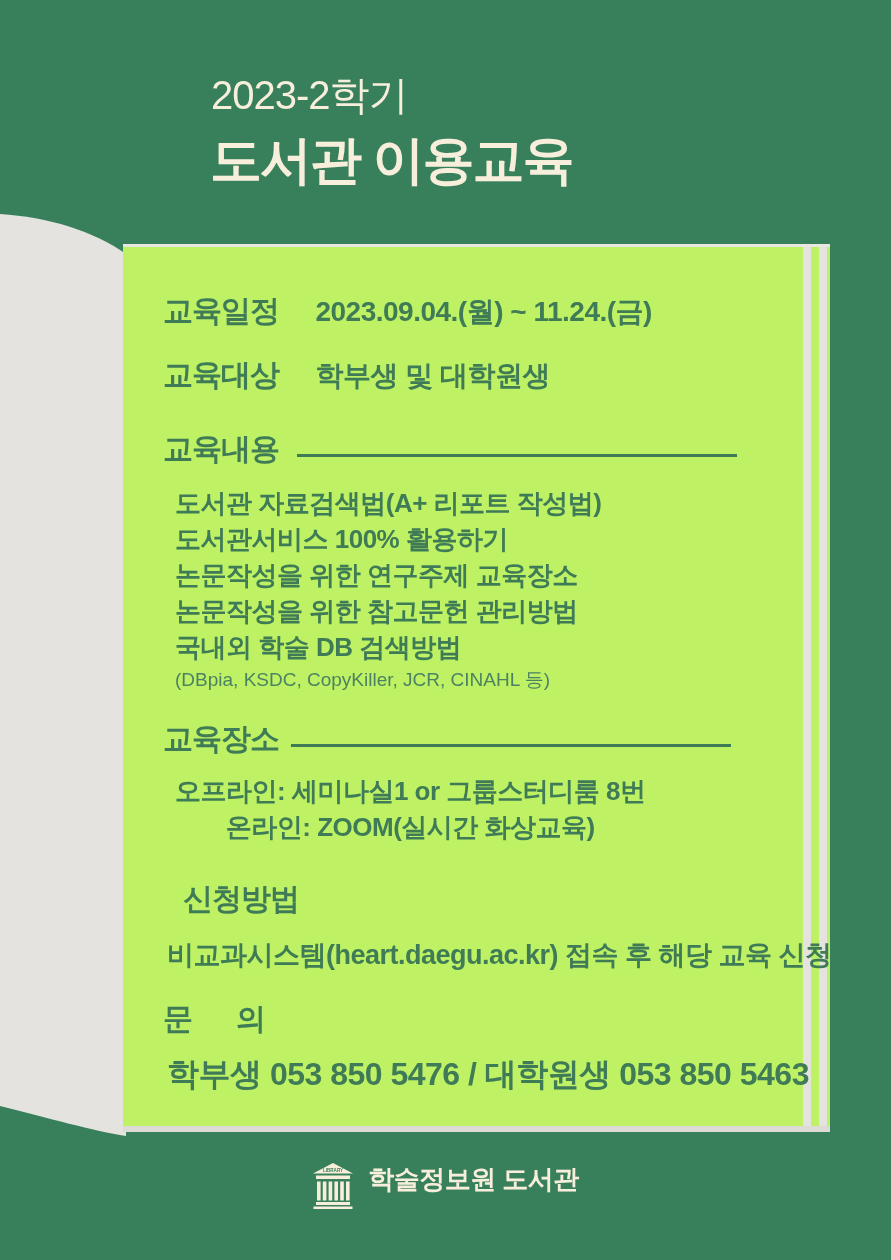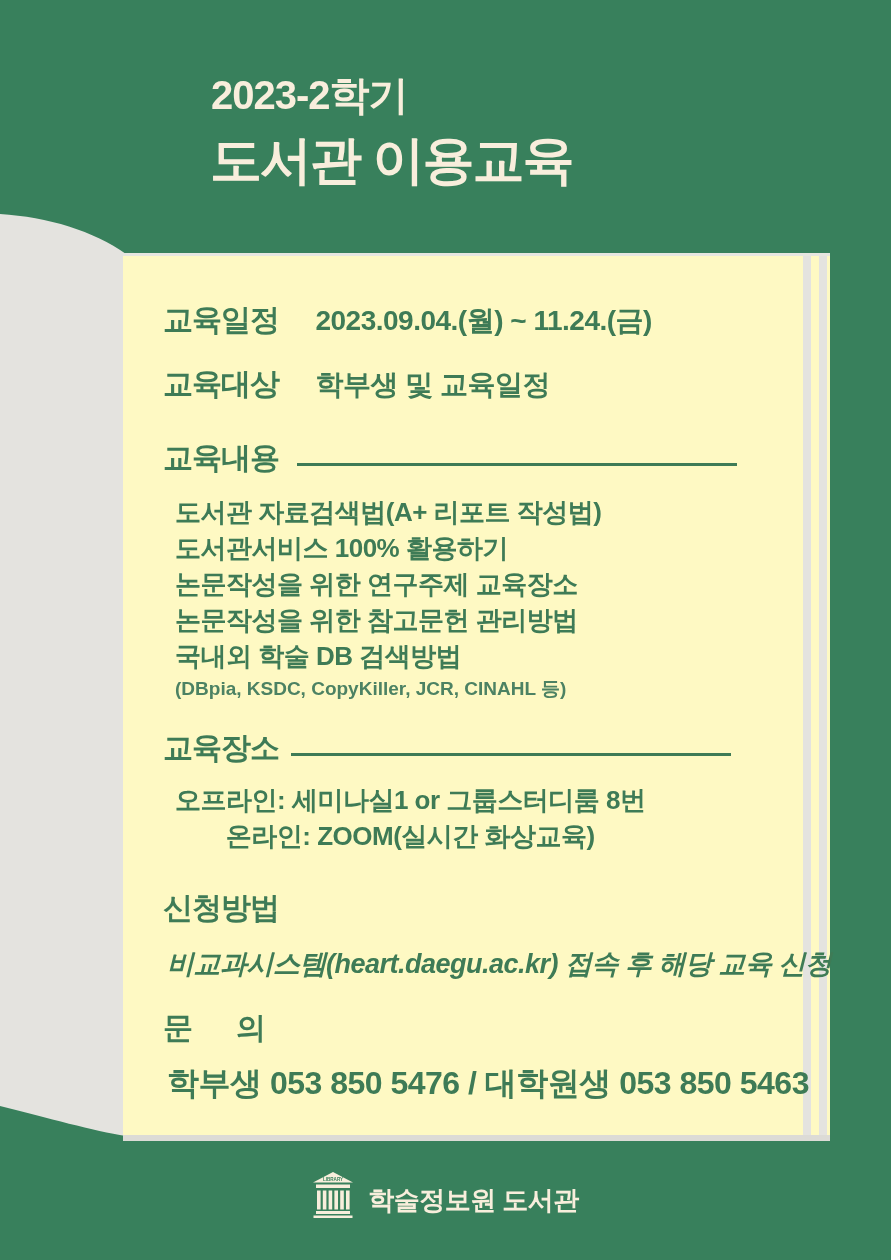--- a/index.html
+++ b/index.html
@@ -5,34 +5,34 @@
   html,body{margin:0;padding:0;}
   body{
     width:891px;height:1260px;position:relative;overflow:hidden;
     background:#38805C;
     font-family:"Liberation Sans", sans-serif;
   }
   
   .left-page-svg{position:absolute;left:0;top:0;}
   
   .page{
-    position:absolute;left:123px;top:253px;width:707px;height:888px;
-    background:#fef9c3;
+    position:absolute;left:123px;top:244px;width:707px;height:888px;
+    background:#bef264;
     border-top:3px solid #E7E6E0;
     border-bottom:6px solid #DCDBD6;
     box-sizing:border-box;
   }
   .page-stripe{position:absolute;top:0;bottom:0;background:#E4E3DF;}
   .stripe-1{left:680px;width:8px;}
   .stripe-2{left:696px;width:8px;}
 
   
   .semester{
     position:absolute;left:211px;top:68px;
-    color:#F8EEDC;font-size:40px;font-weight:700;letter-spacing:-1px;
+    color:#F8EEDC;font-size:40px;font-weight:400;letter-spacing:-1px;
   }
   .main-title{
     position:absolute;left:210px;top:126px;
     color:#F8EEDC;font-size:52px;font-weight:900;letter-spacing:-2px;
     white-space:nowrap;
   }
   .info-row{position:absolute;left:40px;white-space:nowrap;}
   .row-schedule{top:44px;}
   .row-target{top:108px;}
   .info-label{
@@ -41,51 +41,51 @@
   }
   .info-value{font-size:28px;font-weight:700;color:#3E7B56;letter-spacing:-0.5px;}
 
   .section-heading{
     position:absolute;left:40px;
     font-size:30px;font-weight:900;letter-spacing:-1px;color:#3E7B56;
     white-space:pre;
   }
   .h-content{top:182px;text-align:right;}
   .h-location{top:472px;}
-  .h-apply{top:632px;}
+  .h-apply{top:632px;margin-left:20px;}
   .h-contact{top:752px;}
 
   .rule{position:absolute;height:3px;background:#3E7B56;border:none;margin:0;}
   .rule-content{left:174px;top:207px;width:440px;}
   .rule-location{left:168px;top:497px;width:440px;}
 
   .item-list{
     position:absolute;left:52px;margin:0;padding:0;list-style:none;
     color:#3E7B56;font-size:26px;font-weight:700;letter-spacing:-0.5px;
   }
   .list-content{top:238px;}
   .list-location{top:526px;text-align:center;}
   .item-list li{height:36px;line-height:36px;white-space:nowrap;}
   .content-note{
     position:absolute;left:52px;top:420px;
-    color:#4C8263;font-size:19px;font-weight:700;white-space:nowrap;
+    color:#4C8263;font-size:19px;font-weight:400;white-space:nowrap;
   }
   .apply-value{
     position:absolute;left:44px;top:690px;
-    color:#3E7B56;font-size:27px;font-weight:700;letter-spacing:-0.5px;white-space:nowrap;font-style:italic;
+    color:#3E7B56;font-size:27px;font-weight:700;letter-spacing:-0.5px;white-space:nowrap;
   }
   .contact-value{
     position:absolute;left:44px;top:806px;
     color:#3E7B56;font-size:32px;font-weight:700;letter-spacing:-0.5px;white-space:nowrap;
   }
 
   
   .footer{
     position:absolute;left:0;top:1162px;width:891px;height:56px;
-    display:flex;align-items:flex-end;justify-content:center;gap:14px;
+    display:flex;align-items:flex-start;justify-content:center;gap:14px;
   }
   .footer-org{
     color:#F8EEDC;font-size:26px;font-weight:800;letter-spacing:-0.5px;
   }
 </style>
 </head>
 <body>
 
 <svg class="left-page-svg" width="891" height="1260" viewBox="0 0 891 1260">
   <path d="M0,214 C48,217 94,231 126,254 L126,1136 C94,1131 48,1118 0,1106 Z" fill="#E4E3DF"></path>
@@ -98,21 +98,21 @@
   <div class="page-stripe stripe-1"></div>
   <div class="page-stripe stripe-2"></div>
 
   <div class="info-row row-schedule">
     <span class="info-label">교육일정</span>
     <span class="info-value">2023.09.04.(월) ~ 11.24.(금)</span>
   </div>
 
   <div class="info-row row-target">
     <span class="info-label">교육대상</span>
-    <span class="info-value">학부생 및 교육일정</span>
+    <span class="info-value">학부생 및 대학원생</span>
   </div>
 
   <div class="section-heading h-content">교육내용</div>
   <hr class="rule rule-content">
 
   <ul class="item-list list-content">
     <li>도서관 자료검색법(A+ 리포트 작성법)</li>
     <li>도서관서비스 100% 활용하기</li>
     <li>논문작성을 위한 연구주제 교육장소</li>
     <li>논문작성을 위한 참고문헌 관리방법</li>

